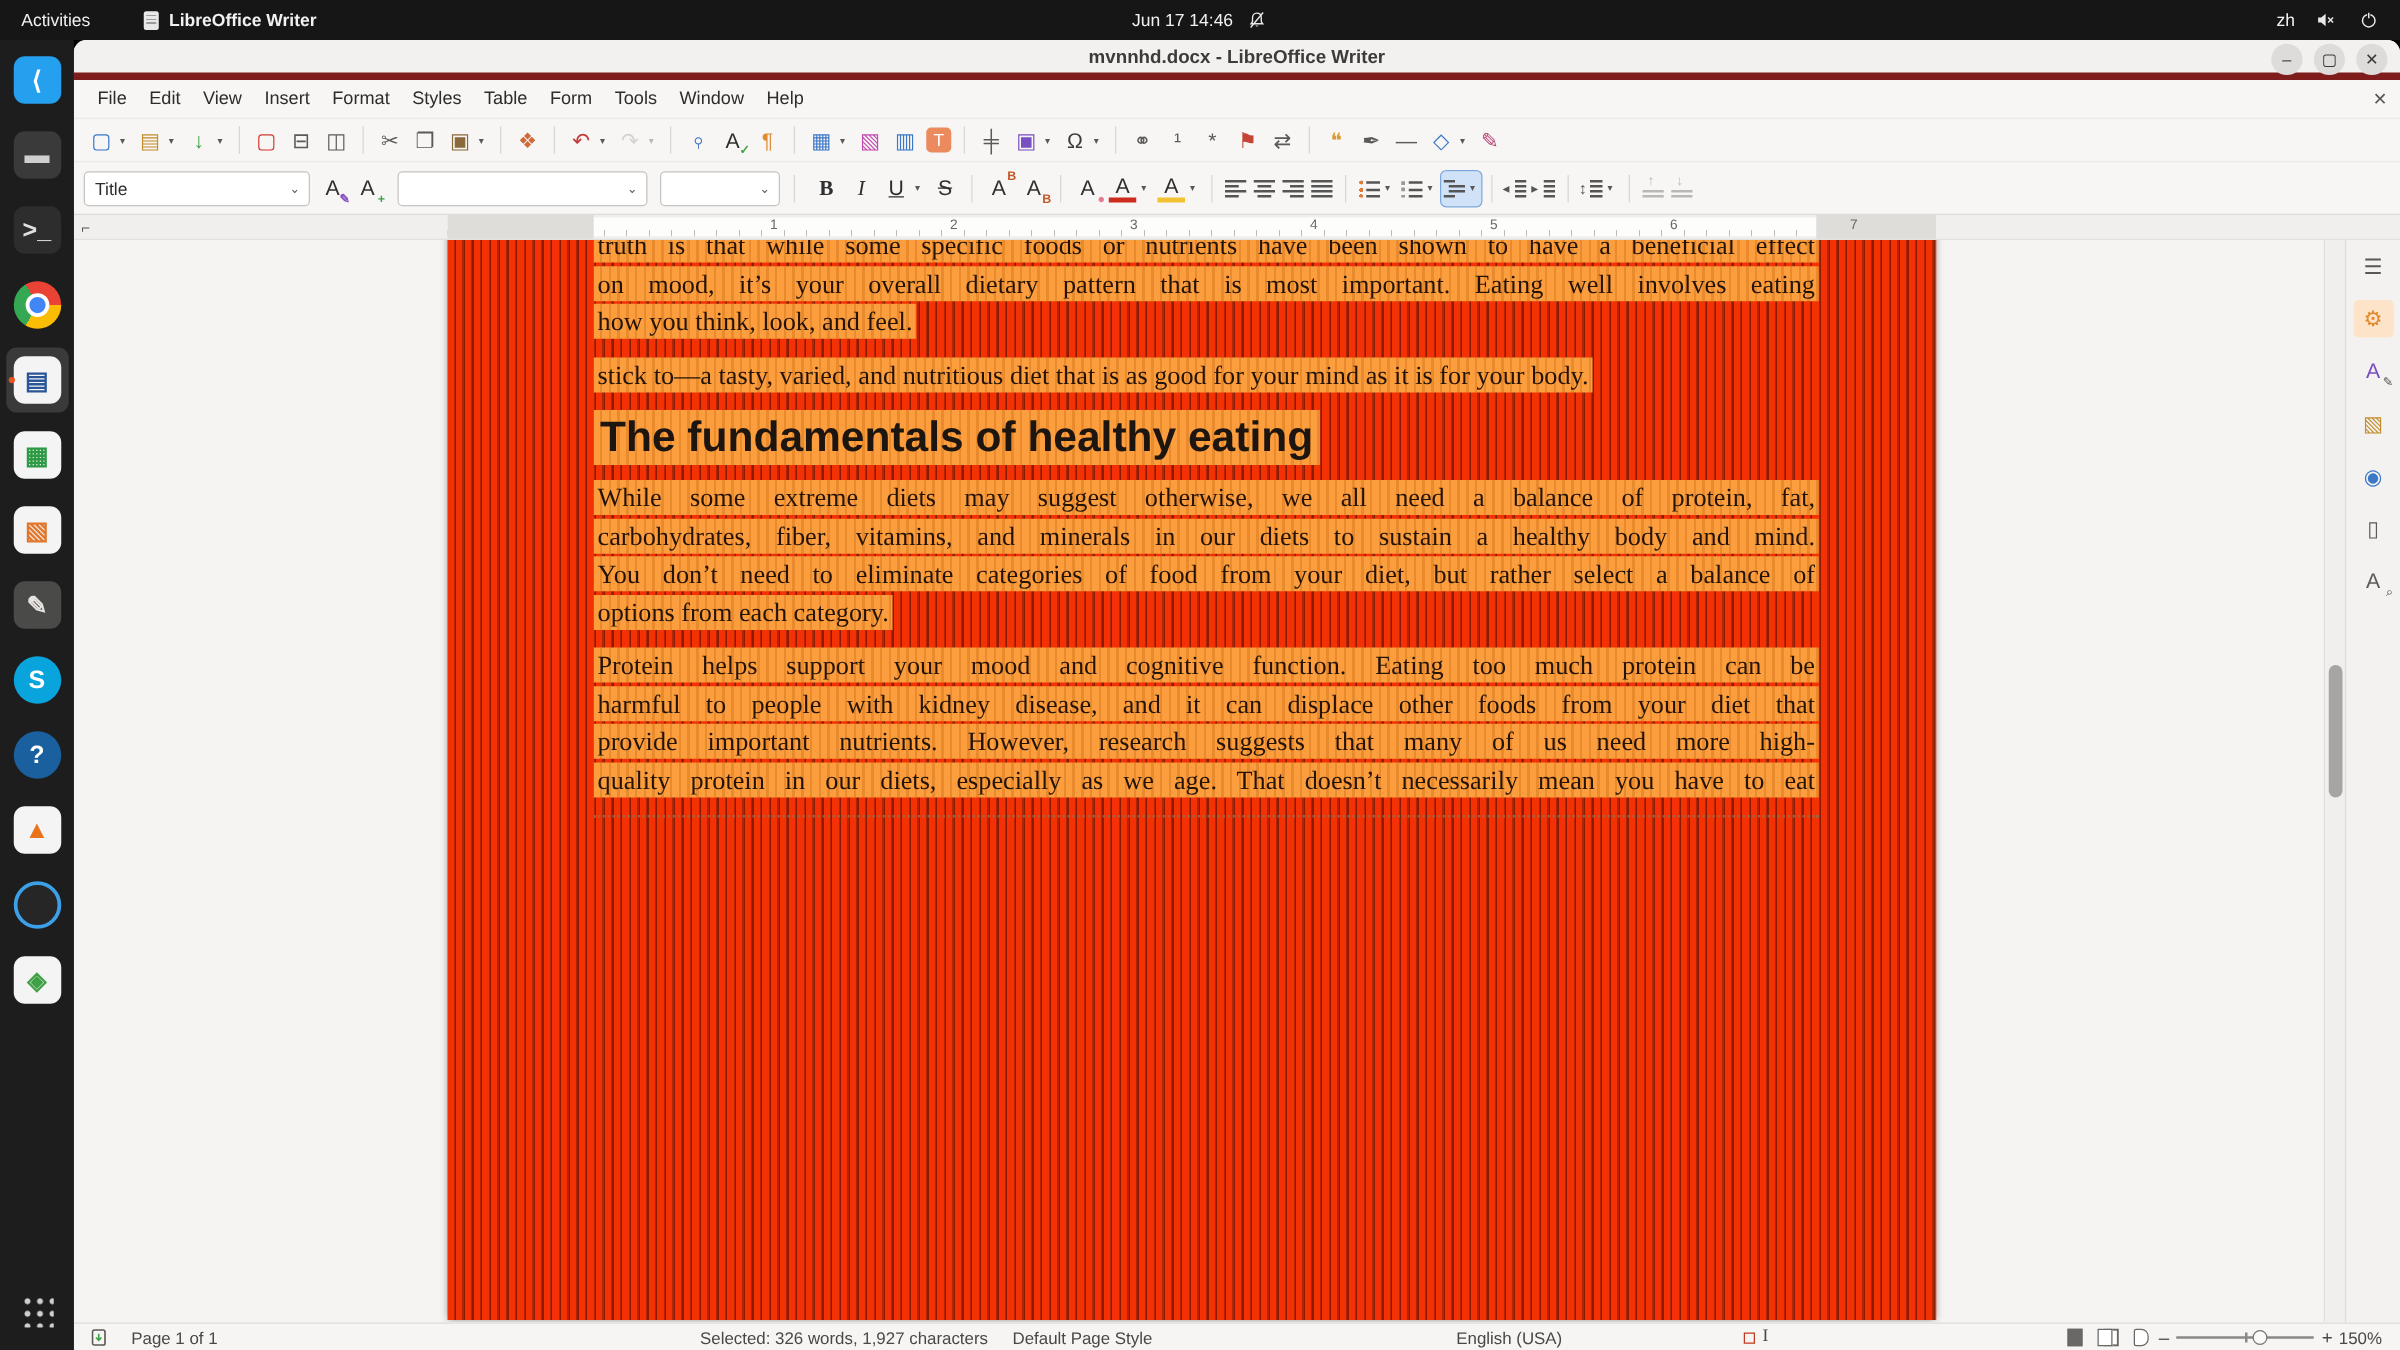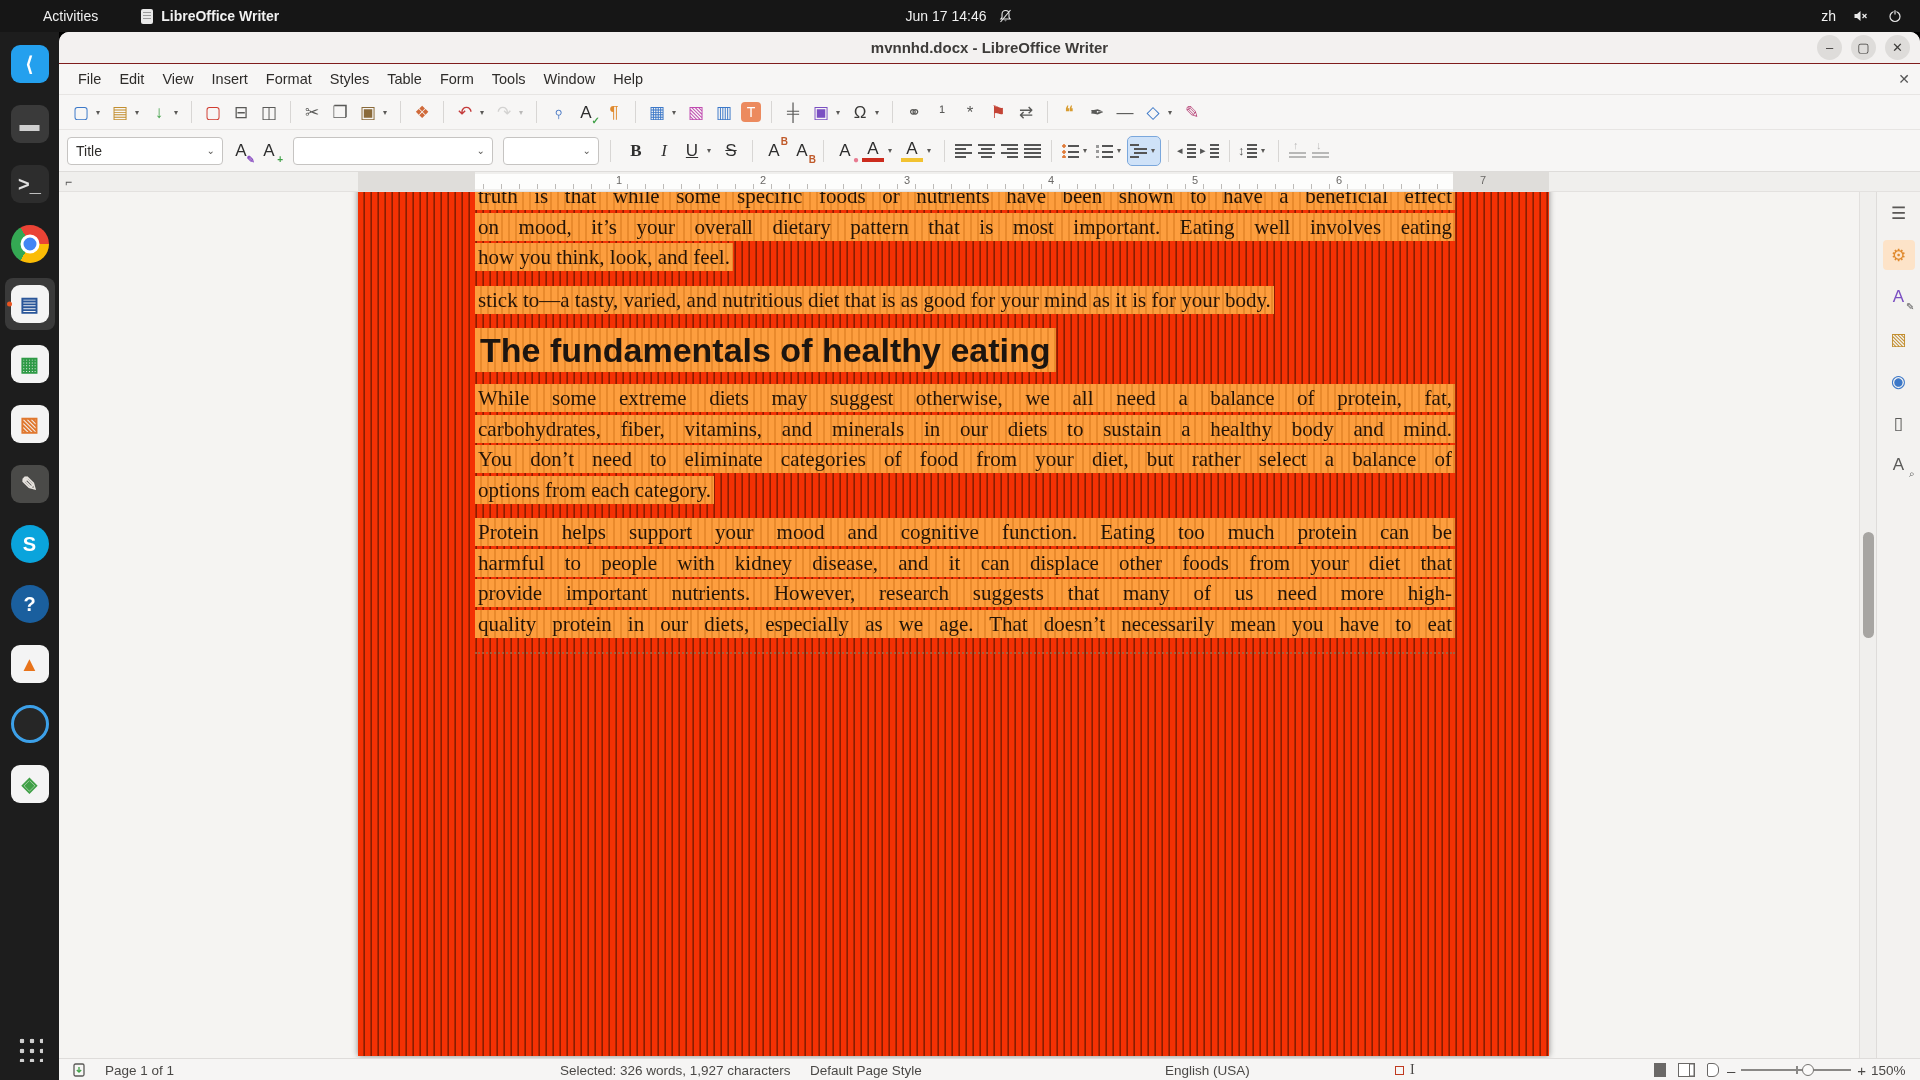--- a/index.html
+++ b/index.html
@@ -1,21 +1,21 @@
 <!DOCTYPE html>
 <html><head>
 <meta charset="utf-8">
 <style>
   html,body{margin:0;padding:0;width:1920px;height:1080px;overflow:hidden;background:#000;
     font-family:"Liberation Sans",sans-serif;-webkit-font-smoothing:antialiased;}
   *{box-sizing:border-box;}
   
   #topbar{position:absolute;left:0;top:0;width:1920px;height:32px;background:#161616;color:#f1f1f1;
     display:flex;align-items:center;font-size:14px;z-index:50;}
-  .tb-left{display:flex;align-items:center;gap:34px;padding-left:34px;}
+  .tb-left{display:flex;align-items:center;gap:34px;padding-left:8px;}
   .appchip{display:flex;align-items:center;gap:8px;font-weight:bold;}
   .appchip .mini-doc{width:12px;height:15px;background:#e8e8e8;border-radius:2px;position:relative;}
   .appchip .mini-doc::after{content:"";position:absolute;left:2px;top:3px;right:2px;height:8px;
     background:repeating-linear-gradient(#9a9a9a 0 1px,transparent 1px 3px);}
   .tb-center{position:absolute;left:50%;transform:translateX(-50%);display:flex;align-items:center;gap:10px;}
   .tb-right{margin-left:auto;display:flex;align-items:center;gap:16px;padding-right:16px;}
   .sysicon{display:inline-flex;width:18px;height:18px;align-items:center;justify-content:center;}
   
   #dock{position:absolute;left:0;top:32px;width:59px;height:1048px;background:#1d1d1d;z-index:40;
     display:flex;flex-direction:column;align-items:center;padding-top:6px;}
@@ -33,21 +33,21 @@
     width:13px;height:13px;border-radius:50%;background:#4285f4;border:3.5px solid #fff;}
   .dock-appring .di{background:#262626;border:3px solid #3ca0e8;border-radius:50%;}
   #show-apps{position:absolute;bottom:10px;left:50%;transform:translateX(-50%);width:44px;height:44px;
     display:flex;align-items:center;justify-content:center;border-radius:8px;}
   #show-apps .grid9{width:27px;height:27px;background-image:radial-gradient(#cfcfcf 2.1px,transparent 2.6px);
     background-size:10px 10px;background-position:1px 1px;background-repeat:repeat;}
   
   #appwin{position:absolute;left:59px;top:32px;width:1861px;height:1048px;display:flex;flex-direction:column;
     background:#f7f6f5;border-radius:10px 10px 0 0;overflow:hidden;z-index:30;}
   
-  #titlebar{height:32px;background:#f3f1f0;border-bottom:1px solid #7f1d1d;position:relative;
+  #titlebar{height:32px;background:#f3f1f0;border-bottom:6px solid #7f1d1d;position:relative;
     display:flex;align-items:center;justify-content:center;flex:0 0 auto;}
   #titlebar .wtitle{font-size:15px;font-weight:bold;color:#3d3b39;}
   .winbtns{position:absolute;right:10px;top:3px;display:flex;gap:9px;}
   .wbtn{width:25px;height:25px;border-radius:50%;background:#dedcda;color:#3c3a38;display:flex;
     align-items:center;justify-content:center;font-size:13px;line-height:1;}
   
   #menubar{height:30px;background:#f7f6f5;display:flex;align-items:center;padding-left:10px;
     font-size:14.5px;color:#2e2c2a;flex:0 0 auto;position:relative;}
   .menu-item{padding:4px 9px;border-radius:4px;}
   #close-doc{position:absolute;right:10px;font-size:14px;color:#555;}
@@ -387,21 +387,21 @@
       <span class="tb-btn">
         <span class="tb-ico" style="color: rgb(60, 120, 200);">◇</span>
         <span class="dd">▾</span>
       </span>
       <span class="tb-btn">
         <span class="tb-ico" style="color: rgb(184, 71, 122);">✎</span>
       </span>
     </div>
 
   <div id="toolbar-formatting">
-    <span class="combo" style="width:156px">
+    <span class="combo" style="width:181px">
       <span>Title</span>
       <span class="chev">⌄</span>
     </span>
     <span id="style-btns" style="display:flex">
         <span class="tb-btn">
           <span class="tb-ico" style="color: rgb(47, 47, 47);">A</span>
           <span class="tb-badge" style="color: rgb(138, 79, 194);">✎</span>
         </span>
         <span class="tb-btn">
           <span class="tb-ico" style="color: rgb(47, 47, 47);">A</span>

